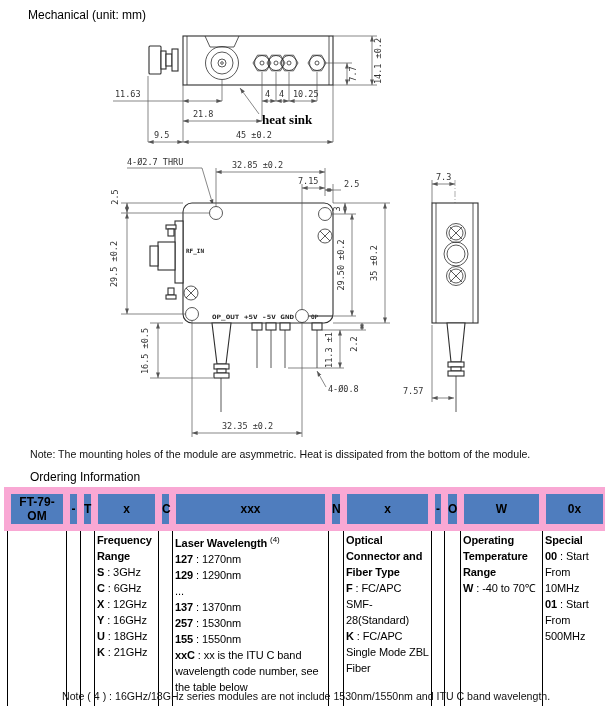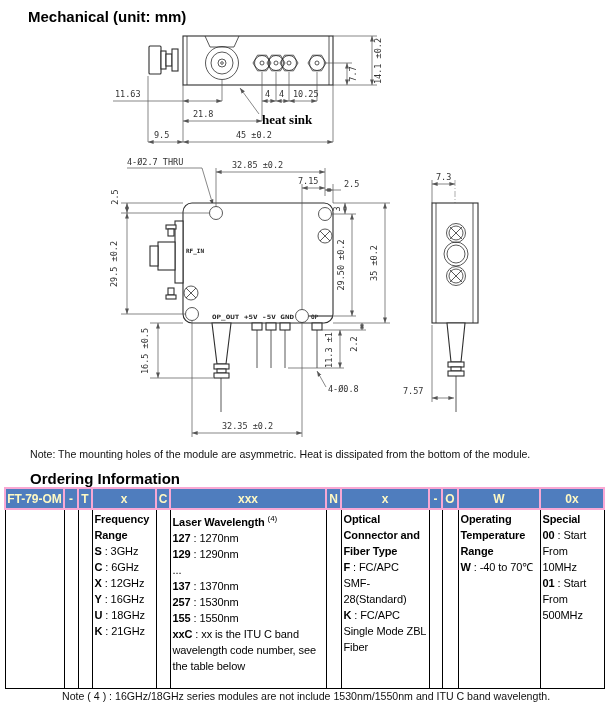--- a/index.html
+++ b/index.html
@@ -1,28 +1,28 @@
 <!DOCTYPE html>
 <html><head>
 <meta charset="utf-8">
 <style>
   html,body{margin:0;padding:0;background:#fff;}
   .page{position:relative;width:605px;height:706px;background:#fff;font-family:"Liberation Sans",sans-serif;color:#000;overflow:hidden;}
-  .h1{position:absolute;font-size:15px;font-weight:bold;}
+  .h1{position:absolute;font-size:12px;font-weight:normal;}
   .note{position:absolute;font-size:10.6px;color:#111;}
   svg{position:absolute;left:0;top:0;}
   .ol{fill:#fff;stroke:#2e2e2e;stroke-width:1.1;}
   .tl{fill:none;stroke:#2e2e2e;stroke-width:0.8;}
   .dl{stroke:#555;stroke-width:0.7;fill:none;}
   .cl{stroke:#777;stroke-width:0.6;stroke-dasharray:6 2 1 2;fill:none;}
   .dt{font:8.5px "DejaVu Sans Mono",monospace;fill:#333;}
   .hs{font:bold 13px "Liberation Serif",serif;fill:#000;}
   .pt{font:bold 6px "DejaVu Sans Mono",monospace;fill:#222;}
   table.ord{position:absolute;left:4px;top:487px;width:599px;border-collapse:collapse;table-layout:fixed;}
-  table.ord th{background:#4f7dbe;color:#fef9c3;font-size:12px;font-weight:bold;border:2px solid #f9a8d4;padding:1px 0;height:17px;text-align:center;}
+  table.ord th{background:#4f7dbe;color:#000000;font-size:12px;font-weight:bold;border:7px solid #f9a8d4;padding:1px 0;height:17px;text-align:center;}
   table.ord td{border:1px solid #000;vertical-align:top;font-size:11px;line-height:16px;padding:1px 2px;height:176px;letter-spacing:-0.1px;}
   td.sm{font-size:10.5px;letter-spacing:-0.3px;}
   .sup{font-size:8px;vertical-align:super;}
   b{font-weight:bold;}
 </style>
 </head>
 <body>
 
 <div class="page">
 

